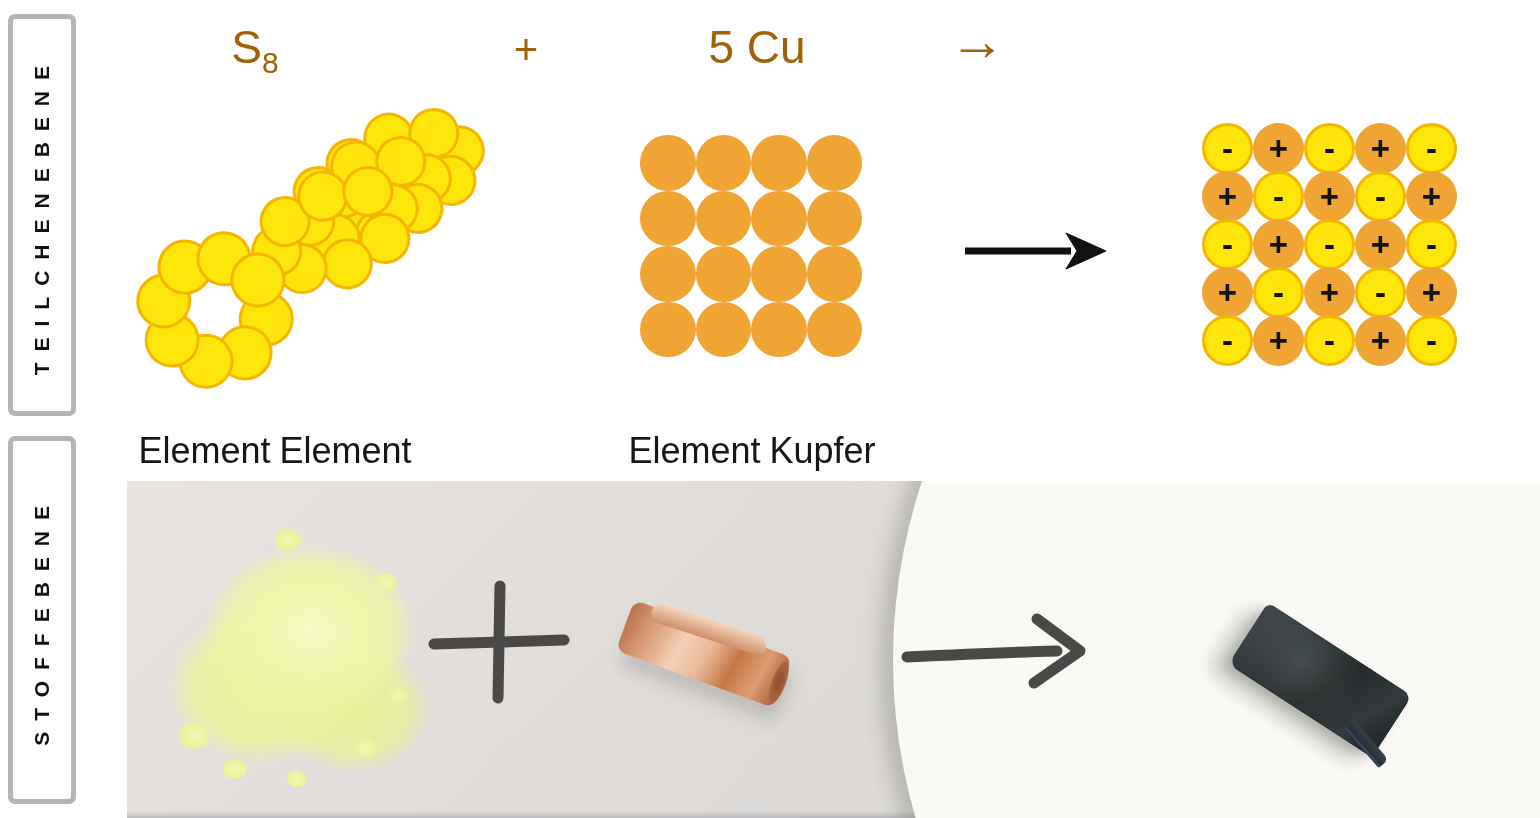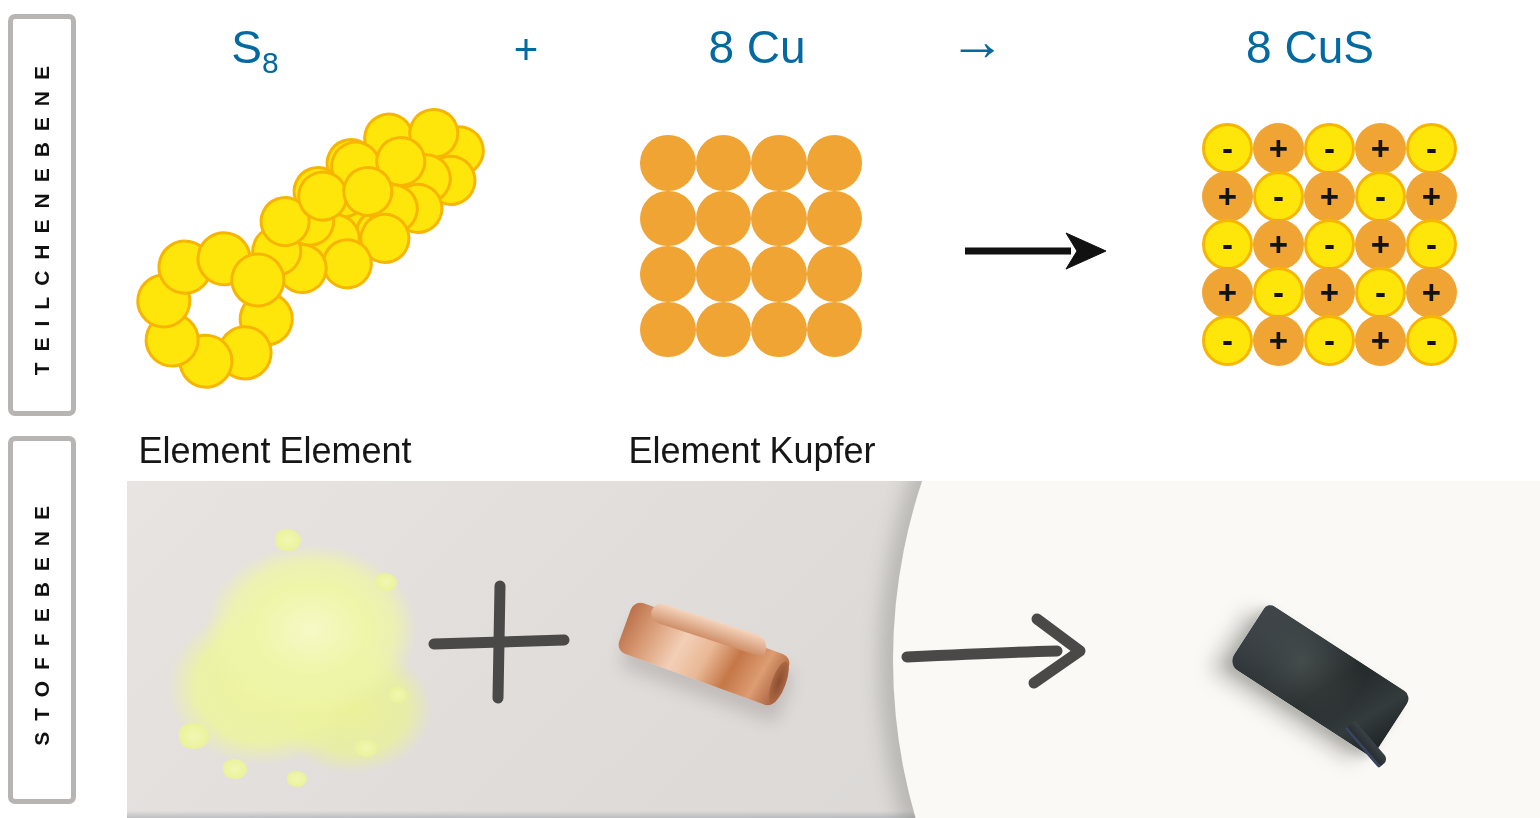--- a/index.html
+++ b/index.html
@@ -15,21 +15,21 @@
     display:flex;align-items:center;justify-content:center;box-sizing:border-box;
   }
   #box-teilchen{top:14px;height:402px;}
   #box-stoff{top:436px;height:368px;}
   .side-box span{
     writing-mode:vertical-rl;transform:rotate(180deg);
     font-weight:700;font-size:21px;letter-spacing:11px;color:#111;white-space:nowrap;
   }
 
   
-  .eq{position:absolute;transform:translateX(-50%);white-space:nowrap;color:#0369a1;}
+  .eq{position:absolute;transform:translateX(-50%);white-space:nowrap;color:#a16207;}
   #eq-s8{left:255px;top:20px;font-size:46px;}
   #eq-s8 sub{font-size:30px;}
   #eq-plus{left:526px;top:26px;font-size:42px;}
   #eq-cu{left:757px;top:20px;font-size:46px;}
   #eq-arrow{left:977px;top:8px;font-size:56px;}
   #eq-cus{left:1310px;top:20px;font-size:46px;}
 
   
   #sulfur-svg{position:absolute;left:125px;top:80px;}
   .s-ball{fill:var(--sulfur-yellow,#ffe60a);stroke:var(--sulfur-stroke,#f7b500);stroke-width:3;}
@@ -117,23 +117,22 @@
 
   <div class="side-box" id="box-teilchen">
     <span>TEILCHENEBENE</span>
   </div>
   <div class="side-box" id="box-stoff">
     <span>STOFFEBENE</span>
   </div>
 
   <div class="eq" id="eq-s8"><span>S</span><sub>8</sub></div>
   <div class="eq" id="eq-plus">+</div>
-  <div class="eq" id="eq-cu">8 Cu</div>
+  <div class="eq" id="eq-cu">5 Cu</div>
   <div class="eq" id="eq-arrow">→</div>
-  <div class="eq" id="eq-cus">8 CuS</div>
 
   <svg id="sulfur-svg" width="400" height="330" viewBox="0 0 400 330">
     <defs>
       <g id="s8-ring-tilt">
         <circle class="s-ball" cx="62" cy="0" r="24"></circle>
           <circle class="s-ball" cx="44" cy="25" r="24"></circle>
         <circle class="s-ball" cx="0" cy="36" r="24"></circle>
           <circle class="s-ball" cx="-44" cy="25" r="24"></circle>
         <circle class="s-ball" cx="-62" cy="0" r="24"></circle>
           <circle class="s-ball" cx="-44" cy="-25" r="24"></circle>

